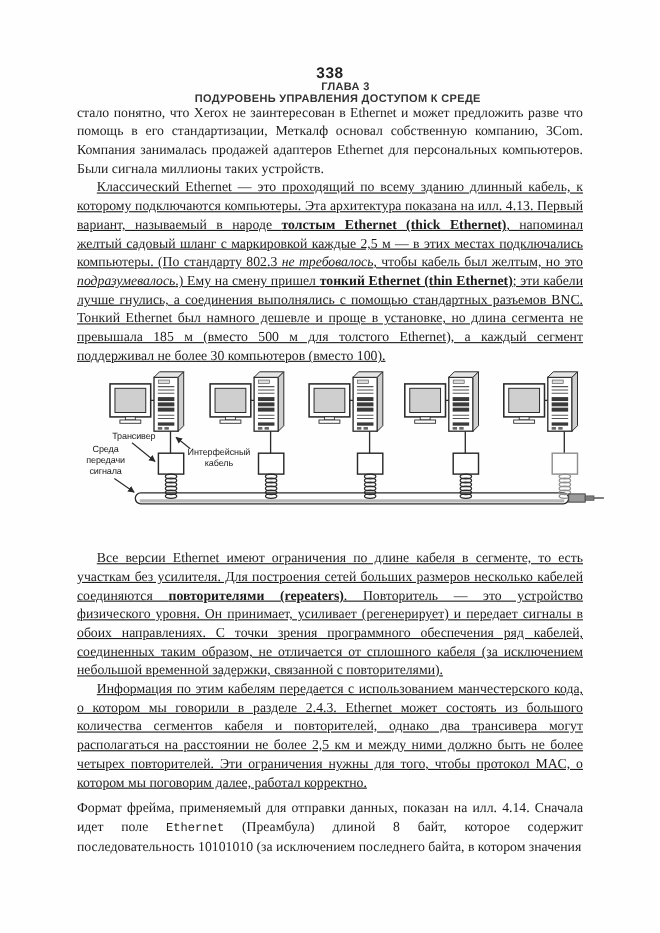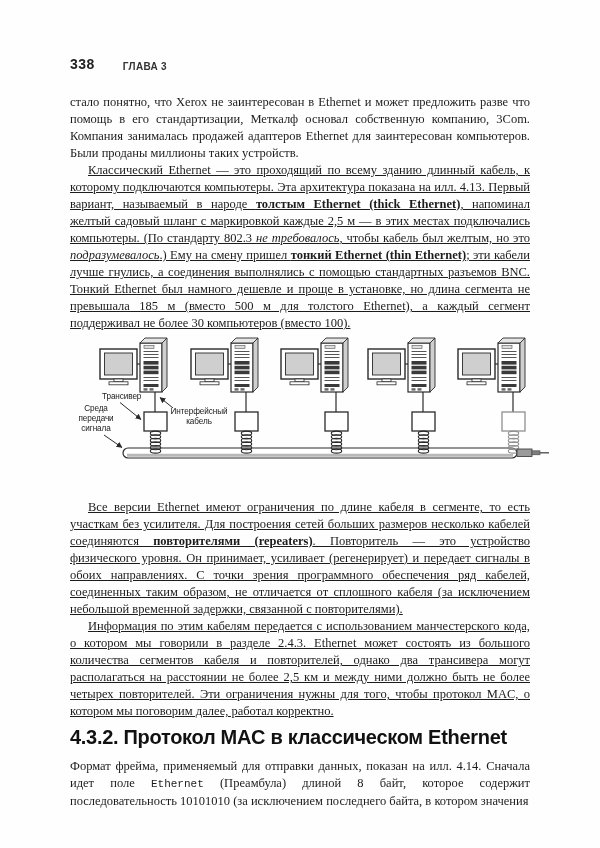--- a/index.html
+++ b/index.html
@@ -7,22 +7,22 @@
     position:relative;
     width:600px;height:848px;
     background:#fefefe;
     overflow:hidden;
     font-family:"Liberation Serif",serif;
     color:#1c1c1c;
   }
   .content{position:absolute;left:70px;top:58px;width:460px;}
 
   
-  .runhead{display:flex;align-items:flex-end;height:14px;
-           font-family:"Liberation Sans",sans-serif;color:#222;}
+  .runhead{display:flex;align-items:center;height:14px;
+           font-family:"Liberation Sans",sans-serif;color:#222;flex-direction:column;}
   .runhead .pagenum{font-size:14px;font-weight:bold;letter-spacing:.5px;}
   .runhead .chapter{font-size:10px;font-weight:bold;margin-left:28px;letter-spacing:.3px;color:#333;}
   .runhead .chtitle{font-size:10px;font-weight:bold;margin-left:14px;letter-spacing:.3px;color:#333;}
 
   
   .textblock{margin:0;}
   .textblock p{
     margin:0;
     font-size:12.5px;line-height:17px;
     text-align:justify;
@@ -62,24 +62,25 @@
 </style>
 </head>
 <body>
 
 <div class="page">
   <div class="content">
 
     <header class="runhead">
       <span class="pagenum">338</span>
       <span class="chapter">ГЛАВА 3</span>
+      <span class="chtitle">ПОДУРОВЕНЬ УПРАВЛЕНИЯ ДОСТУПОМ К СРЕДЕ</span>
     </header>
 
     <section class="textblock text-top">
-        <p><span>стало понятно, что Xerox не заинтересован в Ethernet и может предложить разве что помощь в его стандартизации, Меткалф основал собственную компанию, 3Com. Компания занималась продажей адаптеров Ethernet для заинтересован компьютеров. Были проданы миллионы таких устройств.</span></p>
+        <p><span>стало понятно, что Xerox не заинтересован в Ethernet и может предложить разве что помощь в его стандартизации, Меткалф основал собственную компанию, 3Com. Компания занималась продажей адаптеров Ethernet для персональных компьютеров. Были сигнала миллионы таких устройств.</span></p>
         <p class="indent"><span>Классический Ethernet — это проходящий по всему зданию длинный кабель, к которому подключаются компьютеры. Эта архитектура показана на илл. 4.13. Первый вариант, называемый в народе </span><span class="seg-bold">толстым Ethernet (thick Ethernet)</span><span>, напоминал желтый садовый шланг с маркировкой каждые 2,5 м — в этих местах подключались компьютеры. (По стандарту 802.3 </span><span class="seg-italic">не требовалось</span><span>, чтобы кабель был желтым, но это </span><span class="seg-italic">подразумевалось</span><span>.) Ему на смену пришел </span><span class="seg-bold">тонкий Ethernet (thin Ethernet)</span><span>; эти кабели лучше гнулись, а соединения выполнялись с помощью стандартных разъемов BNC. Тонкий Ethernet был намного дешевле и проще в установке, но длина сегмента не превышала 185 м (вместо 500 м для толстого Ethernet), а каждый сегмент поддерживал не более 30 компьютеров (вместо 100).</span></p>
       </section>
 
     <figure>
       <svg class="fig" width="480" height="130" viewBox="0 0 480 130">
         <defs>
           <marker id="ah" markerWidth="8" markerHeight="8" refX="5.5" refY="3" orient="auto">
             <path d="M0,0 L6,3 L0,6 z" fill="#2a2a2a"></path>
           </marker>
           <g id="pc">
@@ -160,20 +161,19 @@
         <line x1="103" y1="74" x2="90" y2="63.5" stroke="#2a2a2a" stroke-width="1" marker-end="url(#ah)"></line>
       </svg>
 
     </figure>
 
     <section class="textblock text-mid">
         <p class="indent"><span>Все версии Ethernet имеют ограничения по длине кабеля в сегменте, то есть участкам без усилителя. Для построения сетей больших размеров несколько кабелей соединяются </span><span class="seg-bold">повторителями (repeaters)</span><span>. Повторитель — это устройство физического уровня. Он принимает, усиливает (регенерирует) и передает сигналы в обоих направлениях. С точки зрения программного обеспечения ряд кабелей, соединенных таким образом, не отличается от сплошного кабеля (за исключением небольшой временной задержки, связанной с повторителями).</span></p>
         <p class="indent"><span>Информация по этим кабелям передается с использованием манчестерского кода, о котором мы говорили в разделе 2.4.3. Ethernet может состоять из большого количества сегментов кабеля и повторителей, однако два трансивера могут располагаться на расстоянии не более 2,5 км и между ними должно быть не более четырех повторителей. Эти ограничения нужны для того, чтобы протокол MAC, о котором мы поговорим далее, работал корректно.</span></p>
       </section>
 
-    <h2 class="sechead">4.3.2. Протокол MAC в классическом Ethernet</h2>
 
     <section class="textblock text-bot">
         <p><span>Формат фрейма, применяемый для отправки данных, показан на илл. 4.14. Сначала идет поле </span><span class="seg-mono">Ethernet</span><span> (Преамбула) длиной 8 байт, которое содержит последовательность 10101010 (за исключением последнего байта, в котором значения</span></p>
       </section>
 
   </div>
 </div>
 
 </body></html>

